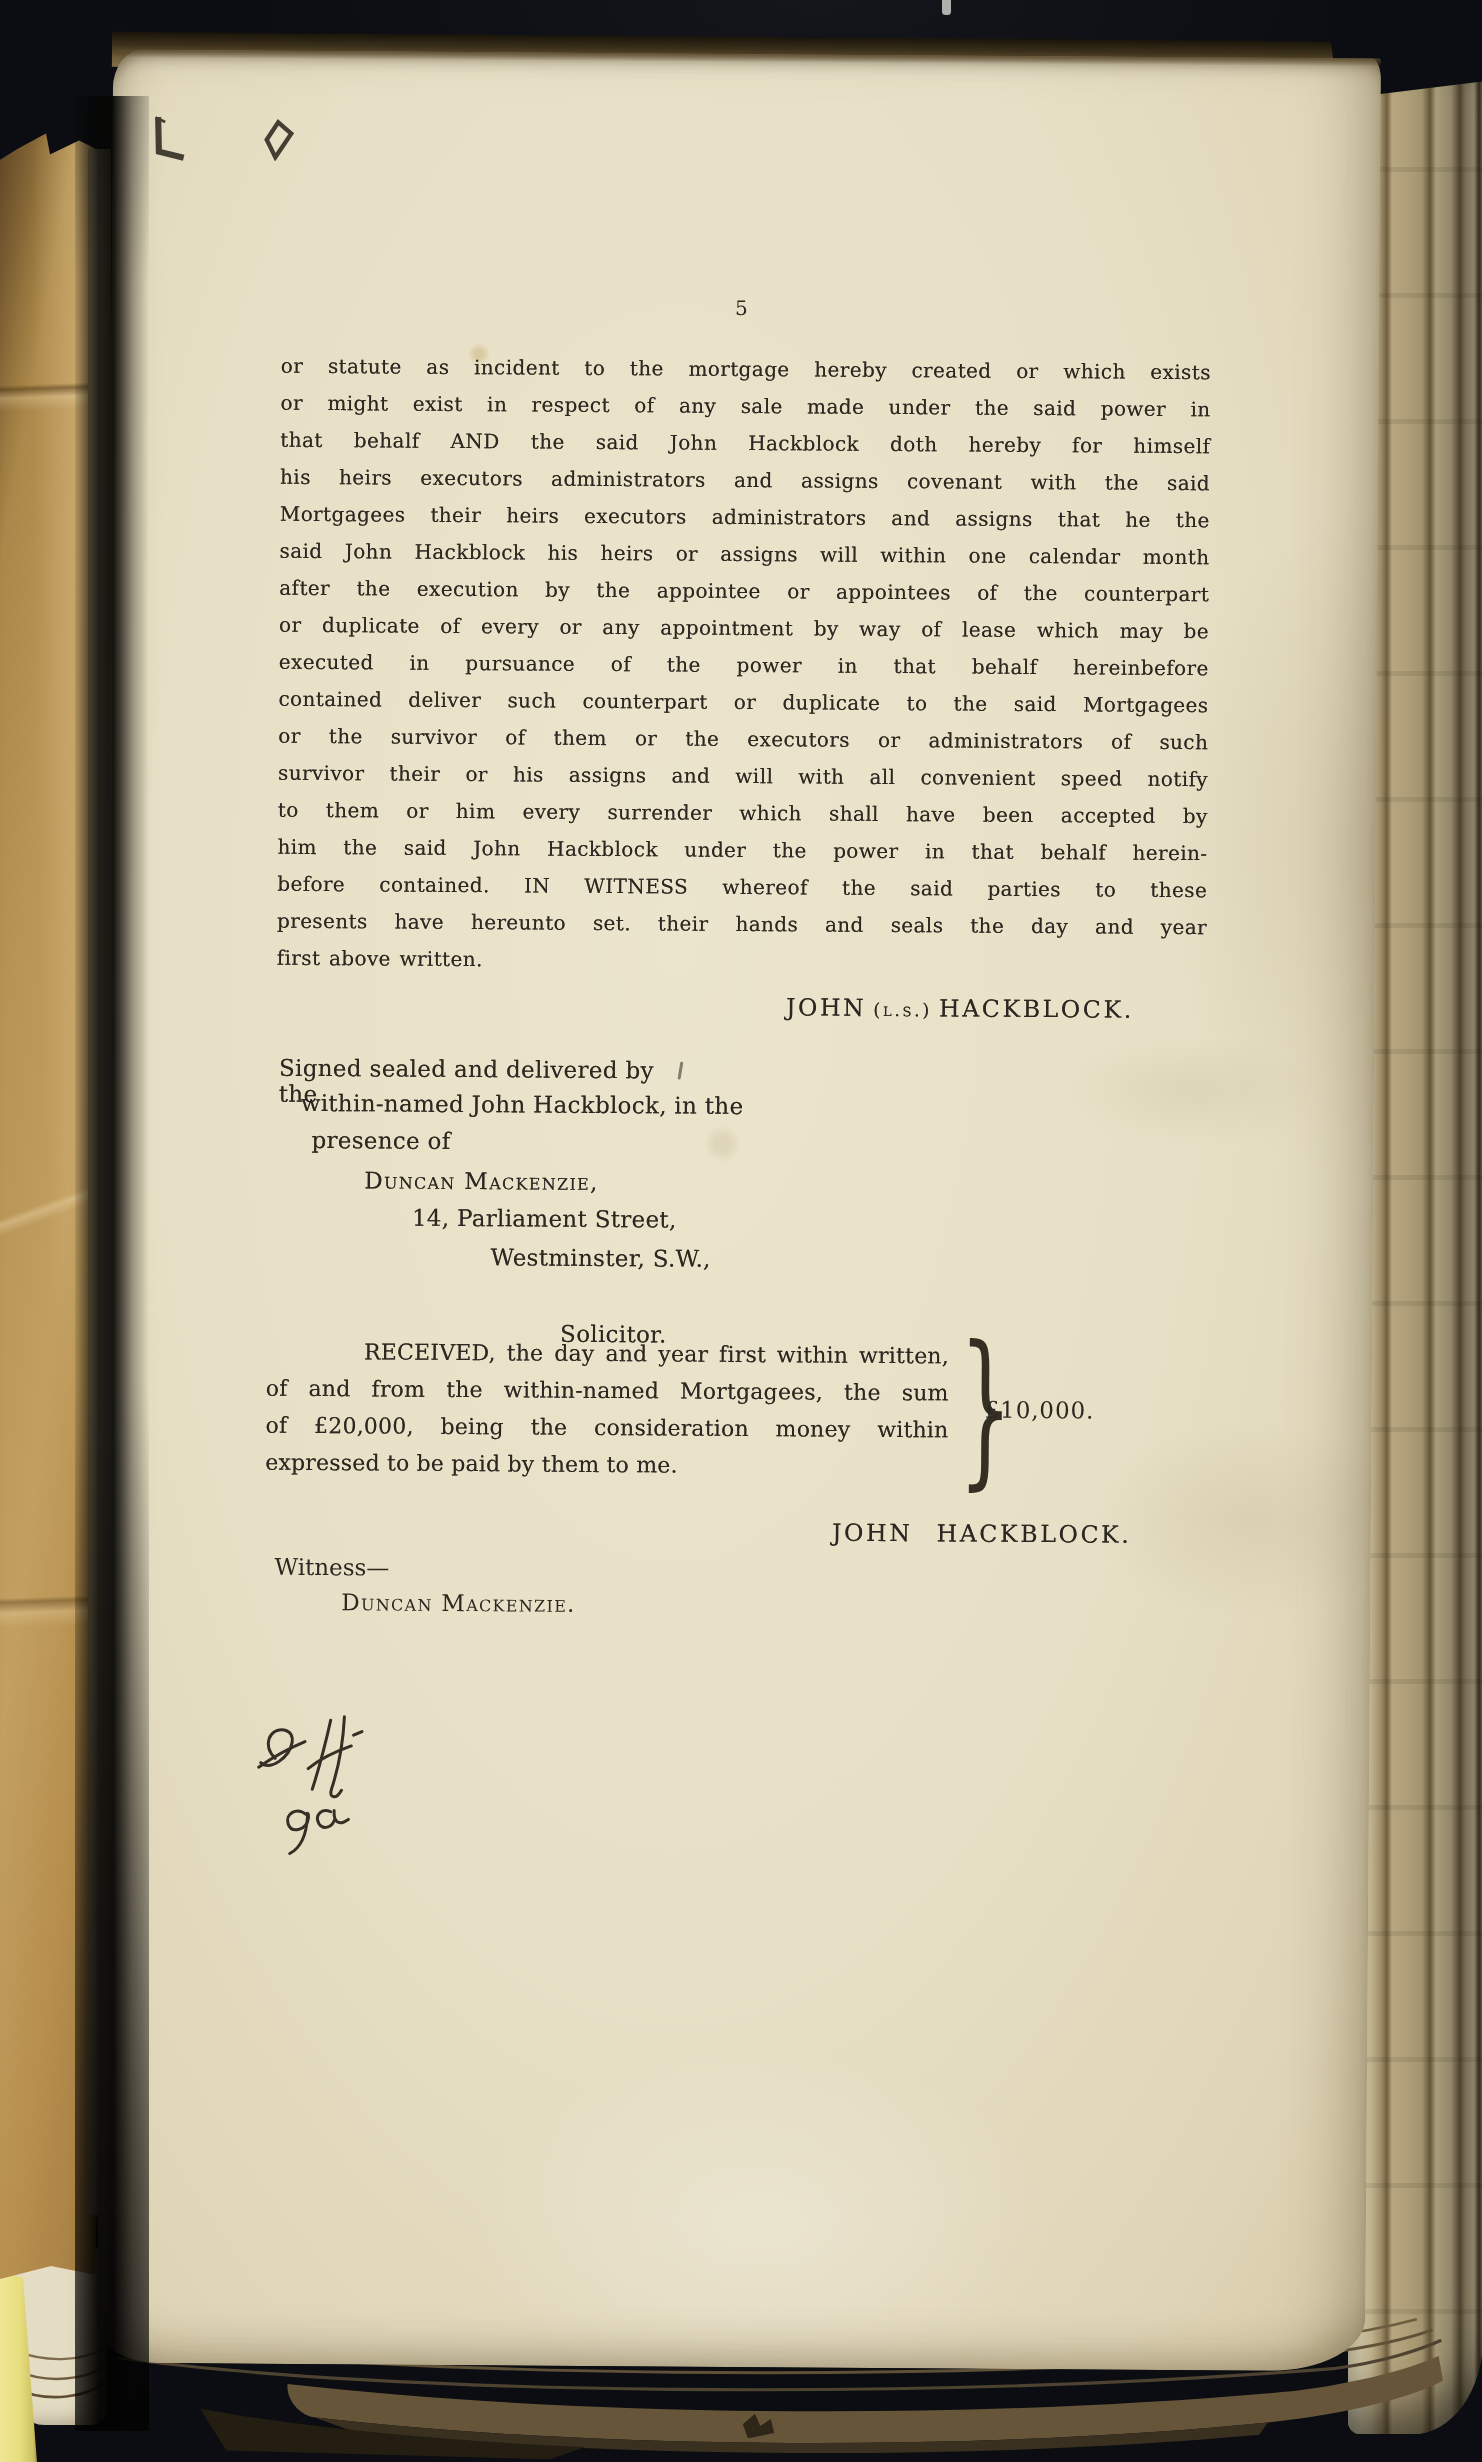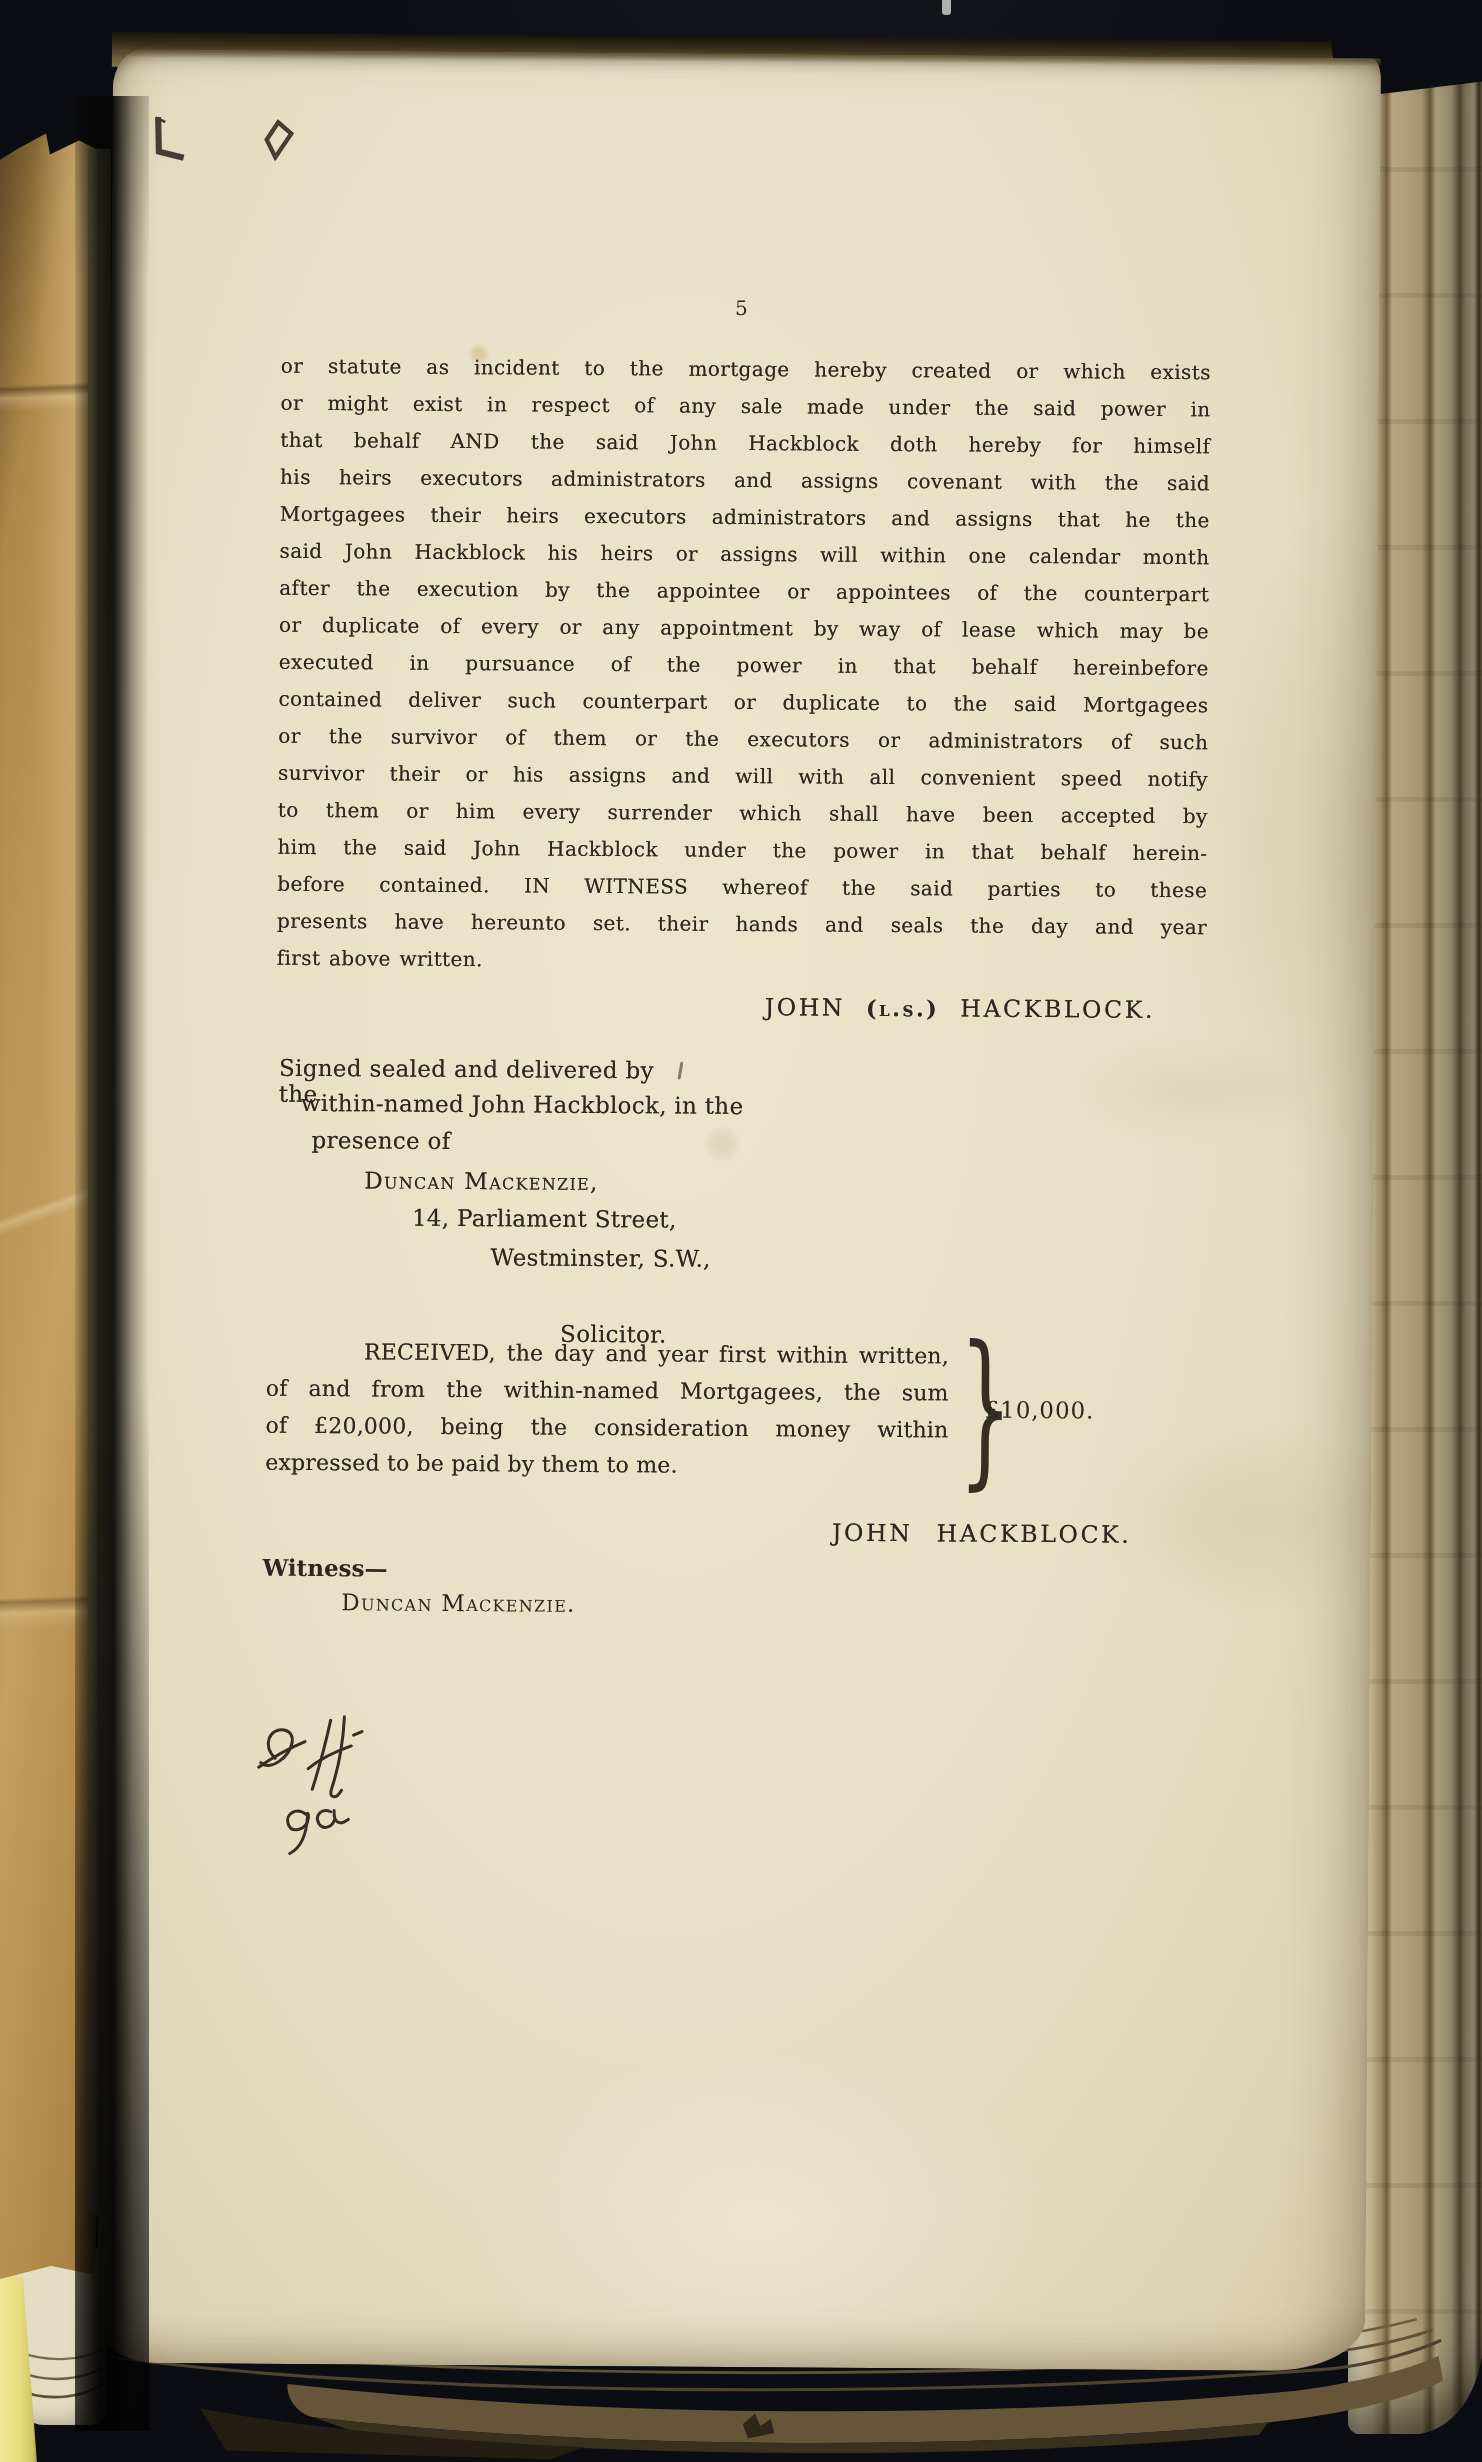--- a/index.html
+++ b/index.html
@@ -88,40 +88,40 @@
     background:linear-gradient(to bottom, rgba(90,72,42,.85), rgba(90,72,42,0));}
 
   
   .txt{white-space:nowrap;}
   .body-block{left:170px;top:297px;width:930px;font-size:20px;line-height:37px;
     letter-spacing:0.4px;word-spacing:1.8px;text-shadow:0 0 0.4px rgba(44,39,32,.65);position:absolute;}
   .body-block div{position:static;}
   .jl{text-align:justify;text-align-last:justify;}
   .sig1{left:613px;top:939px;width:481px;text-align:center;font-size:23.6px;letter-spacing:2.6px;white-space:nowrap;
     text-shadow:0 0 0.4px rgba(44,39,32,.7);}
-  .sig1 .seal{font-variant:small-caps;font-size:22px;margin:0 21px;position:static;font-weight:bold;}
+  .sig1 .seal{font-variant:small-caps;font-size:18px;margin:0 7px;position:static;}
   .sig1 span{position:static;}
   .att{font-size:23px;letter-spacing:0.3px;text-shadow:0 0 0.4px rgba(44,39,32,.6);}
   .a1{left:173px;top:1004px;width:375px;text-align:justify;text-align-last:justify;}
   .a2{left:195px;top:1039px;width:341px;white-space:nowrap;}
   .a3{left:206px;top:1076px;white-space:nowrap;}
   .a4{left:259px;top:1116px;white-space:nowrap;font-variant:small-caps;letter-spacing:1.3px;}
   .a5{left:307px;top:1153px;white-space:nowrap;}
   .a6{left:386px;top:1192px;white-space:nowrap;}
   .a7{left:456px;top:1268px;white-space:nowrap;}
   .receipt{left:162px;top:1282px;width:683px;font-size:22px;line-height:37px;
     letter-spacing:0.2px;text-shadow:0 0 0.4px rgba(44,39,32,.6);position:absolute;}
   .receipt div{position:static;}
   .receipt .r0{text-indent:98px;}
   .brace{left:842px;top:1271px;width:53px;height:166px;font-size:168px;line-height:163px;
     transform:scaleX(.5);color:#342e23;text-align:center;}
   .amount{left:881px;top:1341px;font-size:23px;letter-spacing:0.9px;white-space:nowrap;}
   .sig2{left:695px;top:1464px;width:368px;text-align:center;font-size:23.6px;letter-spacing:2.6px;
     word-spacing:14px;white-space:nowrap;text-shadow:0 0 0.4px rgba(44,39,32,.7);}
-  .witness{left:160px;top:1503px;font-size:23px;white-space:nowrap;font-weight:bold;}
+  .witness{left:172px;top:1503px;font-size:23px;white-space:nowrap;}
   .witness-sig{left:239px;top:1538px;font-size:23px;font-variant:small-caps;letter-spacing:1.3px;white-space:nowrap;}
   .pageno{left:602px;top:242px;width:56px;text-align:center;font-size:20px;}
   .stray{left:573px;top:1008px;width:2.6px;height:17.5px;background:rgba(45,40,28,.55);transform:rotate(9deg);border-radius:1.8px;}
   .punch{opacity:.9;}
   .flourish{left:156px;top:1660px;transform:rotate(-7deg);}
 </style>
 </head>
 <body>
 
 <div class="scene">

